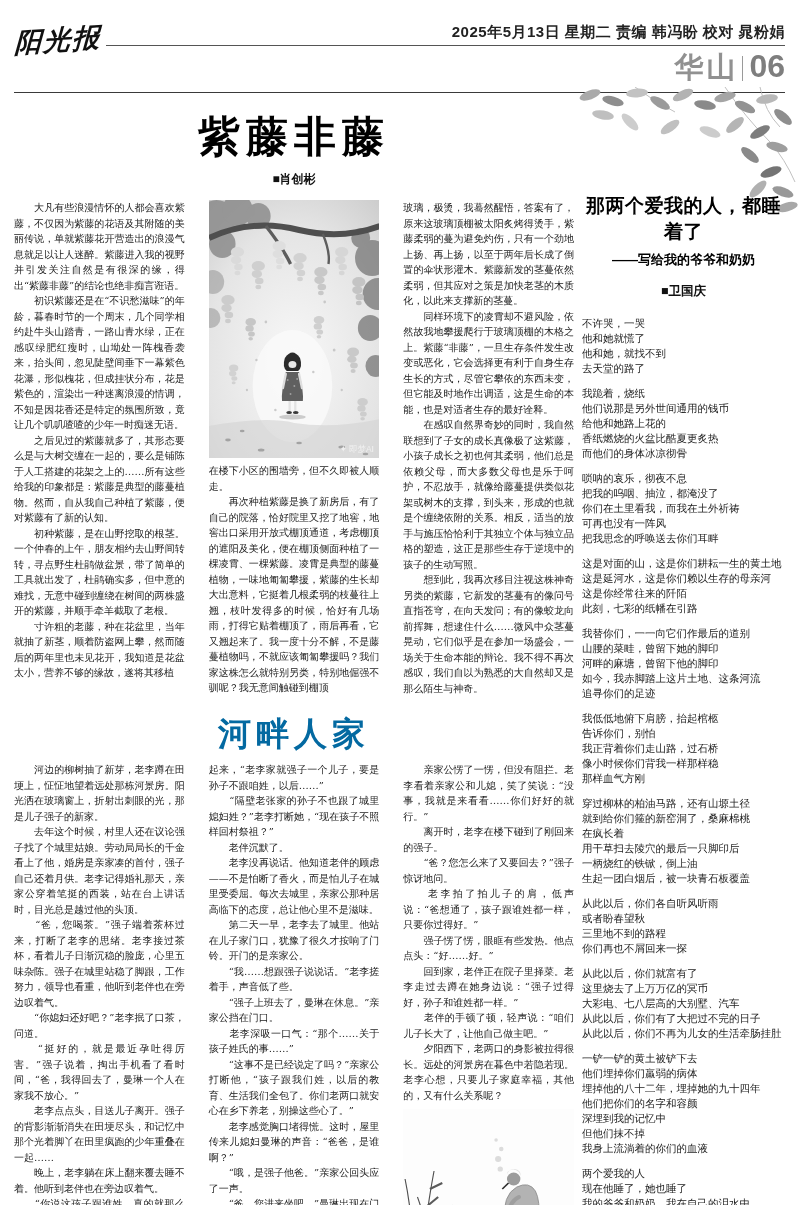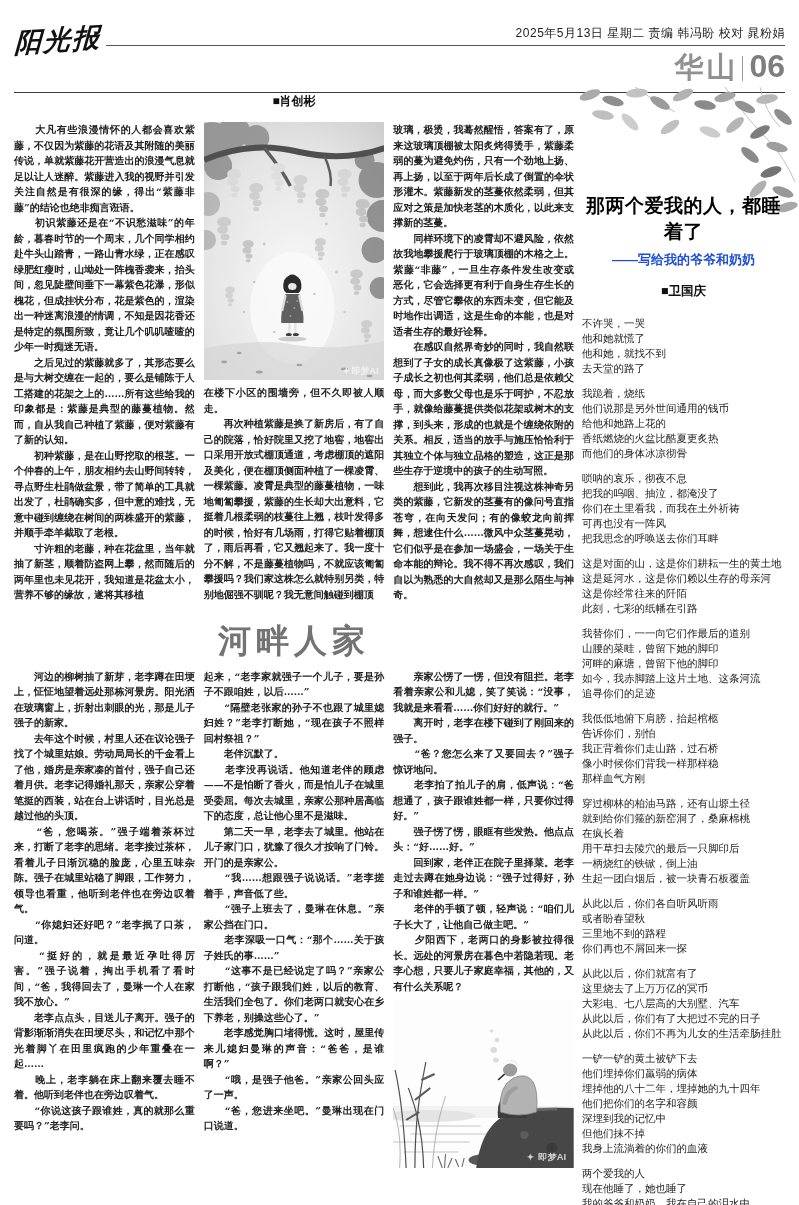--- a/index.html
+++ b/index.html
@@ -16,49 +16,49 @@
   .masthead {
     width:92px; flex:none;
     font-family:"DejaVu Serif", serif;
     font-size:27px; font-weight:bold; font-style:italic;
     letter-spacing:2px; color:#111;
     transform:rotate(-4deg) skewX(-6deg);
     padding-top:12px;
   }
   .header-right { flex:1; display:flex; flex-direction:column; justify-content:flex-end; }
   .dateline-row { border-bottom:1px solid #555; text-align:right; padding:12px 0 3px 0; }
-  .dateline { font-family:"Liberation Sans", sans-serif; font-size:12px; font-weight:normal; color:#222; letter-spacing:0.5px; }
+  .dateline { font-family:"Liberation Sans", sans-serif; font-size:15px; font-weight:bold; color:#222; letter-spacing:0.5px; }
   .section-row { text-align:right; padding:2px 0 3px 0; font-family:"Liberation Sans", sans-serif; }
   .section-name { font-size:29px; color:#919191; letter-spacing:3px;font-weight:bold; }
   .section-divider { display:inline-block; width:1px; height:25px; background:#9a9a9a; margin:0 6px 0 4px; vertical-align:-4px; }
   .page-num { font-size:32px; color:#7e7e7e; font-weight:600; }
   .header-rule { border-top:1.5px solid #3a3a3a; margin-top:1px; }
 
   
   .content { display:flex; gap:8px; margin-top:0; }
   .left-zone { width:560px; flex:none; }
   .poem-zone { width:203px; flex:none; position:relative; padding-top:100px; }
 
   
   .article h1 {
     font-family:"Liberation Sans", sans-serif;
     font-size:42px; font-weight:900; letter-spacing:6px;
     text-align:center; margin:16px 0 6px 0; color:#000;
   }
   .article h2.a2-title {
     font-family:"Liberation Sans", sans-serif;
     font-size:33px; font-weight:900; letter-spacing:5px;
-    text-align:center; margin:16px 0 5px 0; color:#737373;
+    text-align:center; margin:16px 0 5px 0; color:#0369a1;
   }
   .author {
     font-family:"Liberation Sans", sans-serif;
     font-size:12px; font-weight:bold; text-align:center;
     margin-bottom:12px; color:#111;
   }
-  .cols { display:flex; gap:9px;font-weight:bold; }
+  .cols { display:flex; gap:24px; }
   .col { flex:1; min-width:0; }
   .para {
     margin:0; font-size:10px; line-height:15.5px;
     text-align:justify; word-break:break-all; color:#222;
   }
 
   figure { margin:0; position:relative; }
   figure.wisteria { width:100%; height:258px; margin-bottom:5px; }
   figure.river { width:100%; height:168px; margin-top:6px; }
   figure svg { width:100%; height:100%; display:block; }
@@ -67,21 +67,21 @@
   .leaves-wrap { position:absolute; top:-6px; right:-14px; width:224px; height:132px; }
   .leaves-wrap svg { width:100%; height:100%; display:block; }
   .poem-head { position:relative; text-align:center; }
   .poem-title {
     font-family:"Liberation Sans", sans-serif;
     font-size:19px; font-weight:900; color:#000; letter-spacing:0.5px;
     margin:0 0 6px 0;
   }
   .poem-subtitle {
     font-family:"Liberation Sans", sans-serif;
-    font-size:13px; font-weight:bold; color:#1d4ed8; margin-bottom:14px;
+    font-size:13px; font-weight:bold; color:#000000; margin-bottom:14px;
   }
   .poem-author {
     font-family:"Liberation Sans", sans-serif;
     font-size:12.5px; font-weight:bold; color:#111; margin-bottom:16px;
   }
   .poem-body { text-align:left; }
   .stanza { margin-bottom:10px; }
   .pline { font-size:10.5px; line-height:15px; color:#222; white-space:nowrap; }
 
   .wm-text { font-family:"Liberation Sans", sans-serif; }
@@ -102,20 +102,21 @@
       </div>
     </div>
   </header>
   <div class="header-rule"></div>
 
   <div class="content">
 
     <div class="left-zone">
 
       <section class="article">
+        <h1>紫藤非藤</h1>
         <div class="author">■肖创彬</div>
         <div class="cols">
           <div class="col">
               <p class="para">　　大凡有些浪漫情怀的人都会喜欢紫藤，不仅因为紫藤的花语及其附随的美丽传说，单就紫藤花开营造出的浪漫气息就足以让人迷醉。紫藤进入我的视野并引发关注自然是有很深的缘，得出“紫藤非藤”的结论也绝非痴言诳语。</p>
               <p class="para">　　初识紫藤还是在“不识愁滋味”的年龄，暮春时节的一个周末，几个同学相约赴牛头山踏青，一路山青水绿，正在感叹绿肥红瘦时，山坳处一阵槐香袭来，抬头间，忽见陡壁间垂下一幕紫色花瀑，形似槐花，但成挂状分布，花是紫色的，渲染出一种迷离浪漫的情调，不知是因花香还是特定的氛围所致，竟让几个叽叽喳喳的少年一时痴迷无语。</p>
               <p class="para">　　之后见过的紫藤就多了，其形态要么是与大树交缠在一起的，要么是铺陈于人工搭建的花架之上的……所有这些给我的印象都是：紫藤是典型的藤蔓植物。然而，自从我自己种植了紫藤，便对紫藤有了新的认知。</p>
               <p class="para">　　初种紫藤，是在山野挖取的根茎。一个仲春的上午，朋友相约去山野间转转，寻点野生杜鹃做盆景，带了简单的工具就出发了，杜鹃确实多，但中意的难找，无意中碰到缠绕在树间的两株盛开的紫藤，并顺手牵羊截取了老根。</p>
               <p class="para">　　寸许粗的老藤，种在花盆里，当年就抽了新茎，顺着防盗网上攀，然而随后的两年里也未见花开，我知道是花盆太小，营养不够的缘故，遂将其移植</p>
             </div>
           <div class="col">

